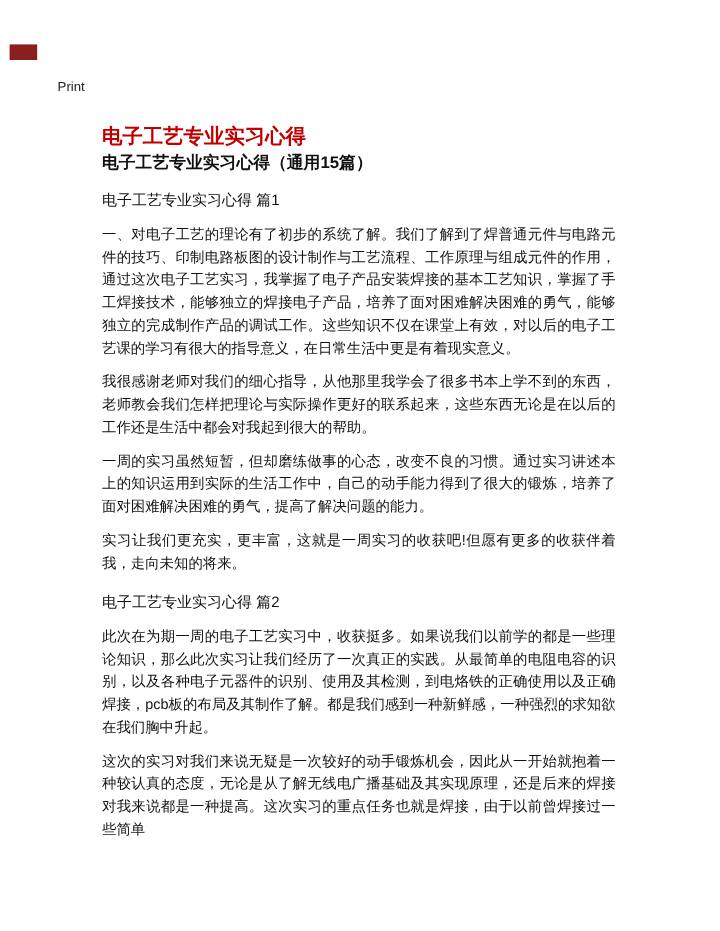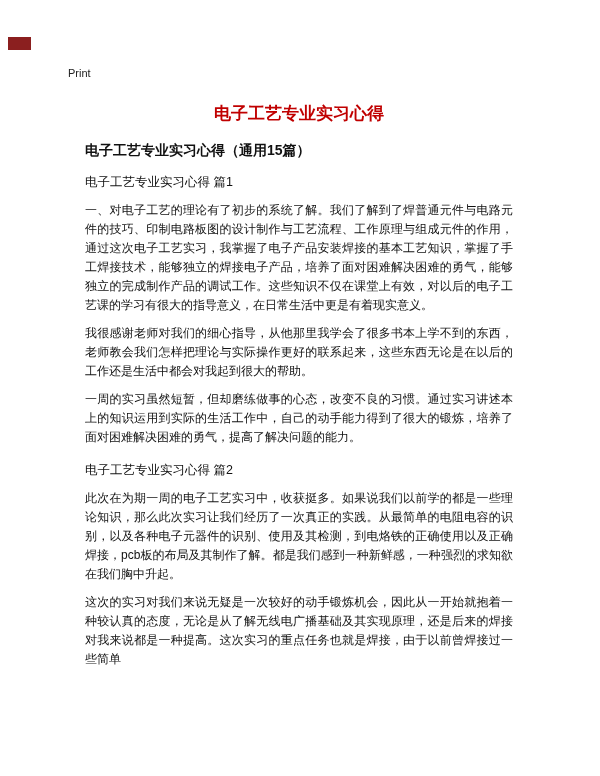--- a/index.html
+++ b/index.html
@@ -20,40 +20,39 @@
   .corner-box {
     position: absolute;
     left: 8px;
     top: 37px;
     width: 23px;
     height: 13px;
     background: #8b1f1f;
   }
   .print-label {
     position: absolute;
-    left: 68px;
+    left: 48px;
     top: 67px;
     font-size: 11px;
     color: #222222;
     cursor: pointer;
   }
   .content {
     position: absolute;
     left: 85px;
     top: 103px;
     width: 428px;
     color: #111111;
   }
   .doc-title {
     font-size: 17px;
     font-weight: bold;
     color: #c00000;
-    text-align: center;
     line-height: 22px;
-    margin-bottom: 16px;
+    margin-bottom: 1px;
   }
   .doc-subtitle {
     font-size: 14px;
     font-weight: bold;
     color: #111111;
     line-height: 18px;
     margin-bottom: 12px;
   }
   .section-heading {
     font-size: 12.5px;
@@ -85,20 +84,21 @@
 
     <h1 class="doc-title">电子工艺专业实习心得</h1>
 
     <div class="doc-subtitle">电子工艺专业实习心得（通用15篇）</div>
 
     <div class="section-heading">电子工艺专业实习心得 篇1</div>
 
     <p class="body-para">一、对电子工艺的理论有了初步的系统了解。我们了解到了焊普通元件与电路元件的技巧、印制电路板图的设计制作与工艺流程、工作原理与组成元件的作用，通过这次电子工艺实习，我掌握了电子产品安装焊接的基本工艺知识，掌握了手工焊接技术，能够独立的焊接电子产品，培养了面对困难解决困难的勇气，能够独立的完成制作产品的调试工作。这些知识不仅在课堂上有效，对以后的电子工艺课的学习有很大的指导意义，在日常生活中更是有着现实意义。</p>
     <p class="body-para">我很感谢老师对我们的细心指导，从他那里我学会了很多书本上学不到的东西，老师教会我们怎样把理论与实际操作更好的联系起来，这些东西无论是在以后的工作还是生活中都会对我起到很大的帮助。</p>
     <p class="body-para">一周的实习虽然短暂，但却磨练做事的心态，改变不良的习惯。通过实习讲述本上的知识运用到实际的生活工作中，自己的动手能力得到了很大的锻炼，培养了面对困难解决困难的勇气，提高了解决问题的能力。</p>
+    <p class="body-para">实习让我们更充实，更丰富，这就是一周实习的收获吧!但愿有更多的收获伴着我，走向未知的将来。</p>
 
     <div class="section-heading">电子工艺专业实习心得 篇2</div>
 
     <p class="body-para">此次在为期一周的电子工艺实习中，收获挺多。如果说我们以前学的都是一些理论知识，那么此次实习让我们经历了一次真正的实践。从最简单的电阻电容的识别，以及各种电子元器件的识别、使用及其检测，到电烙铁的正确使用以及正确焊接，pcb板的布局及其制作了解。都是我们感到一种新鲜感，一种强烈的求知欲在我们胸中升起。</p>
     <p class="body-para">这次的实习对我们来说无疑是一次较好的动手锻炼机会，因此从一开始就抱着一种较认真的态度，无论是从了解无线电广播基础及其实现原理，还是后来的焊接对我来说都是一种提高。这次实习的重点任务也就是焊接，由于以前曾焊接过一些简单</p>
 
   </div>
 
 </div>
 

